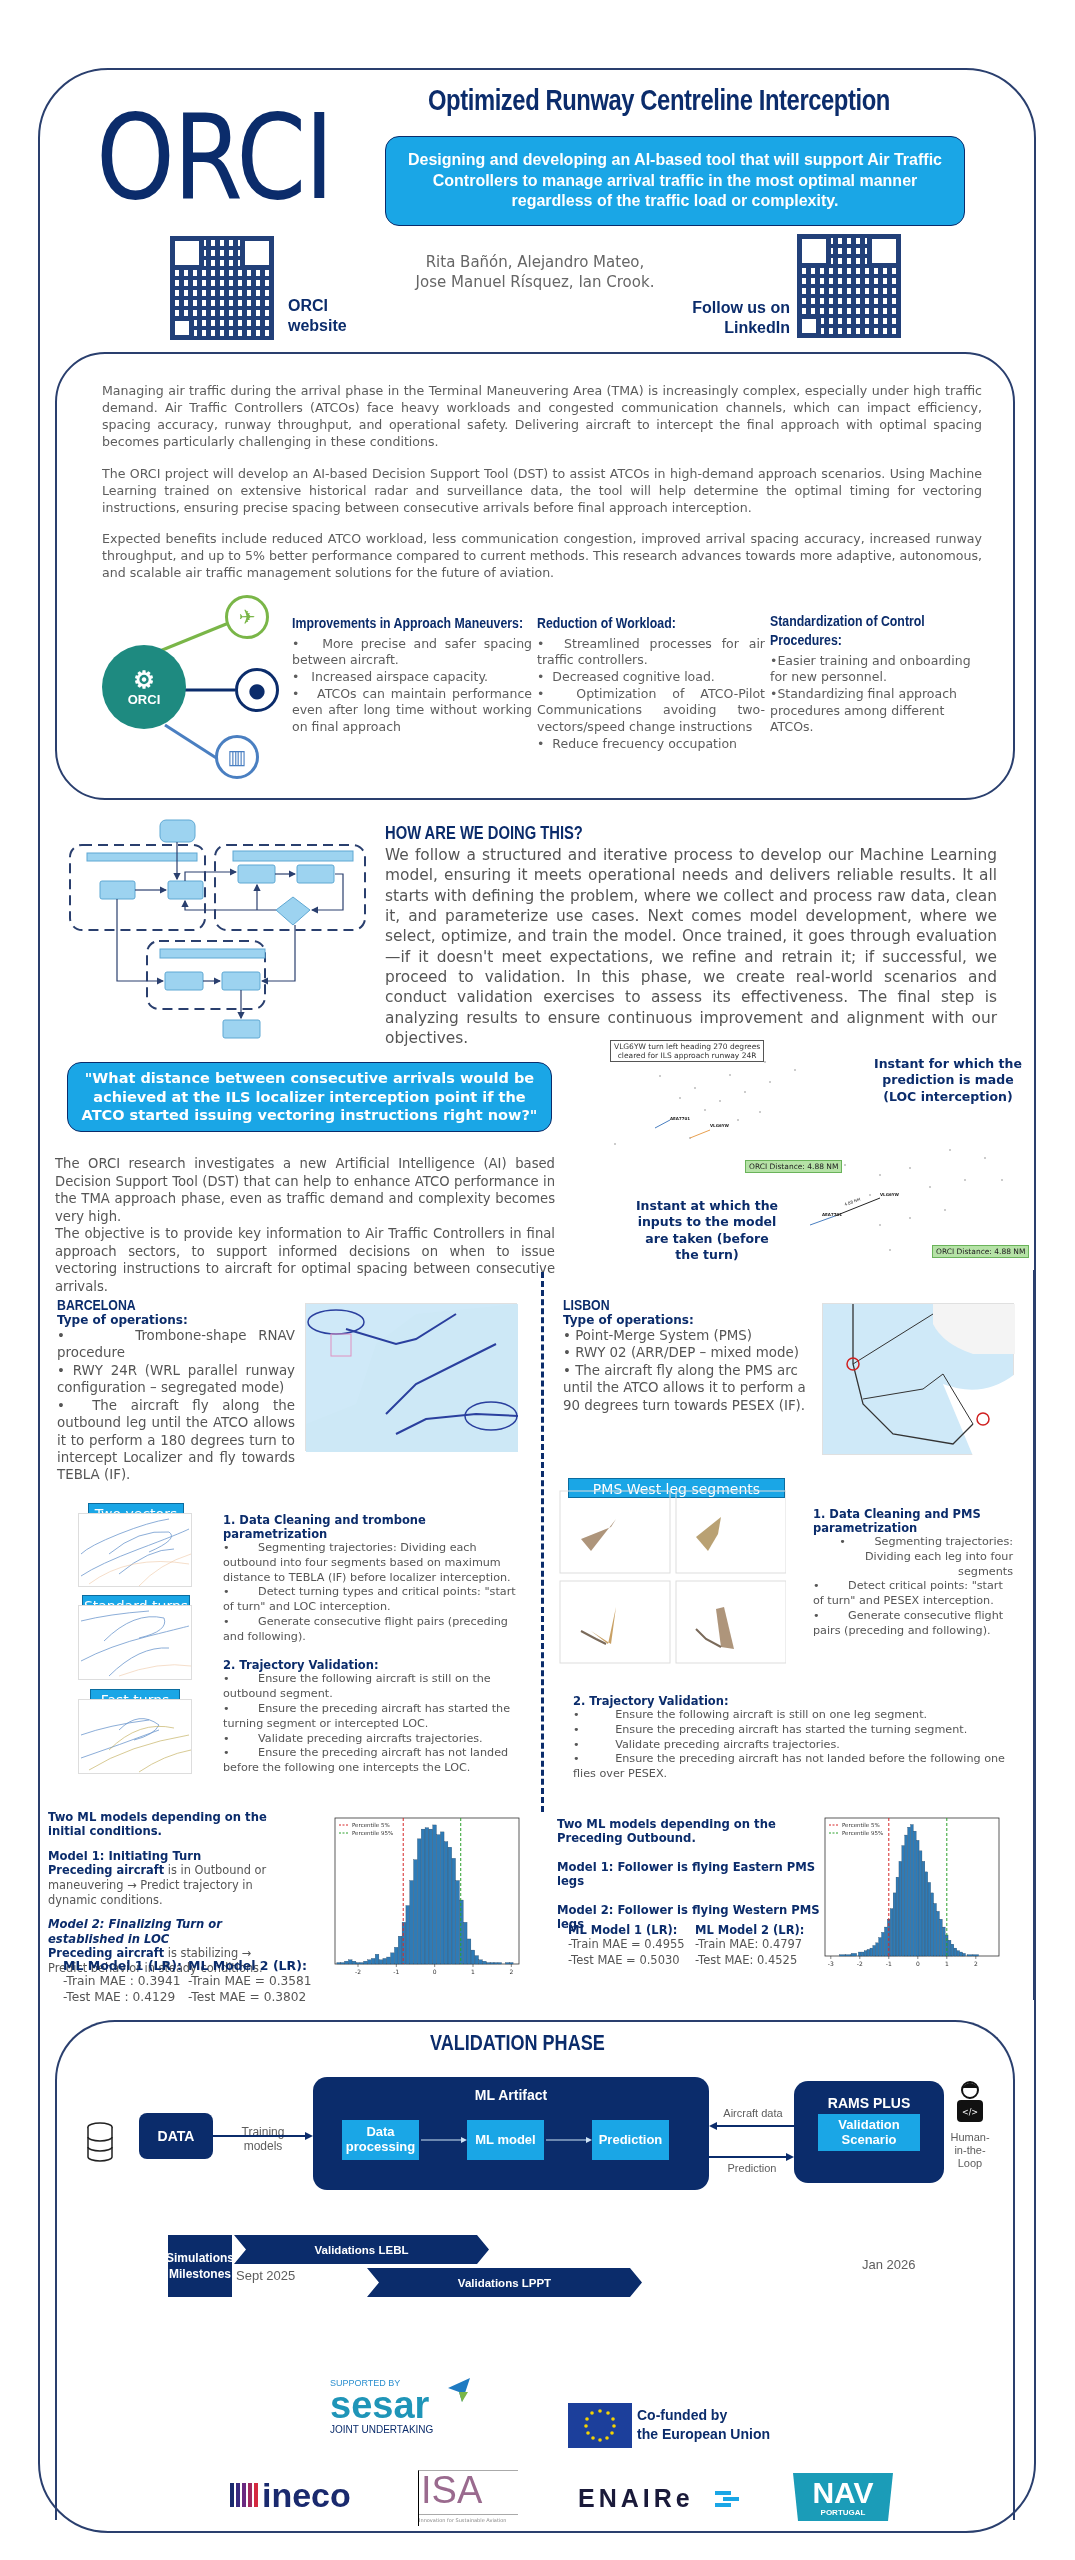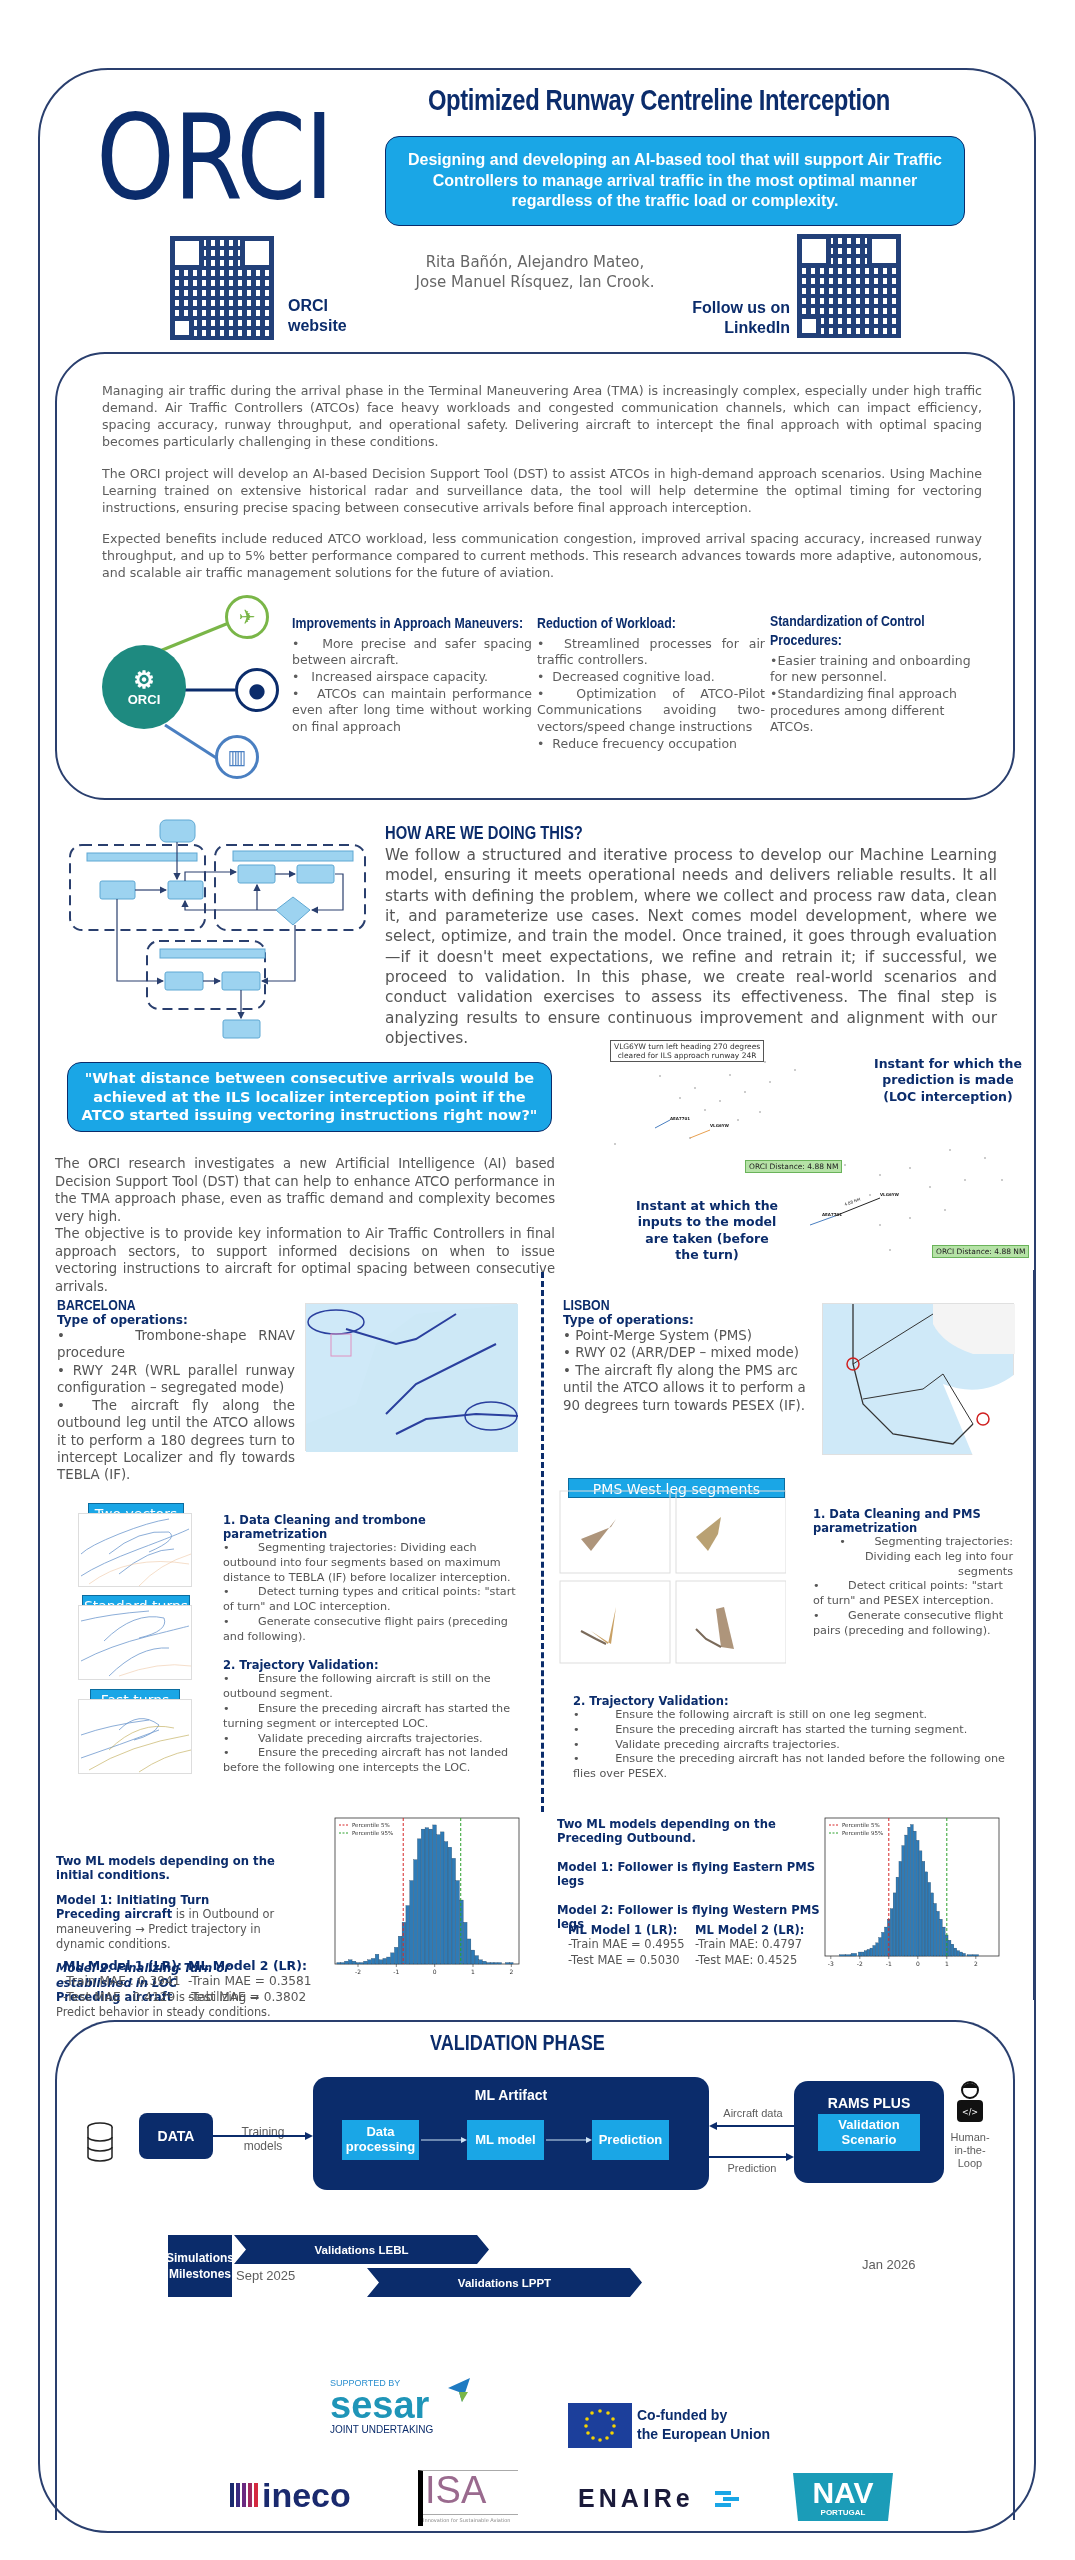--- a/index.html
+++ b/index.html
@@ -312,21 +312,21 @@
   </div>
   <div class="step-h" style="margin-top:14px;"><span>2. Trajectory Validation</span>:</div>
   <div class="step-body">
     <span class="bul" style="text-align:left;">•&nbsp;&nbsp;&nbsp;&nbsp;&nbsp;&nbsp;&nbsp;&nbsp;<span>Ensure the following aircraft is still on the outbound segment.</span></span>
     <span class="bul" style="text-align:left;">•&nbsp;&nbsp;&nbsp;&nbsp;&nbsp;&nbsp;&nbsp;&nbsp;<span>Ensure the preceding aircraft has started the turning segment or intercepted LOC.</span></span>
     <span class="bul" style="text-align:left;">•&nbsp;&nbsp;&nbsp;&nbsp;&nbsp;&nbsp;&nbsp;&nbsp;<span>Validate preceding aircrafts trajectories.</span></span>
     <span class="bul" style="text-align:left;">•&nbsp;&nbsp;&nbsp;&nbsp;&nbsp;&nbsp;&nbsp;&nbsp;<span>Ensure the preceding aircraft has not landed before the following one intercepts the LOC.</span></span>
   </div>
 </div>
 
-<div class="abs" style="left:56px; top:1810px; width:228px;margin-top:44px;">
+<div class="abs" style="left:48px; top:1810px; width:228px;">
   <div class="ml-h">Two ML models depending on the initial conditions.</div>
   <div class="ml-h" style="margin-top:10px;">Model 1: Initiating Turn</div>
   <div class="ml-body"><b class="navy">Preceding aircraft</b><span> is in Outbound or maneuvering → Predict trajectory in dynamic conditions.</span></div>
   <div class="ml-h" style="margin-top:10px;font-style:italic;">Model 2: Finalizing Turn or established in LOC</div>
   <div class="ml-body"><b class="navy">Preceding aircraft</b><span> is stabilizing → Predict behavior in steady conditions.</span></div>
 </div>
 <div class="abs" style="left:63px; top:1958px;">
   <div class="mae-h">ML Model 1 (LR):</div>
   <div class="mae-v">-Train MAE : 0.3941</div>
   <div class="mae-v">-Test MAE : 0.4129</div>
@@ -659,21 +659,21 @@
       <g>
         <rect x="0" y="2" width="4" height="24" fill="#1a2a6e"></rect>
         <rect x="6" y="2" width="4" height="24" fill="#3a2a80"></rect>
         <rect x="12" y="2" width="4" height="24" fill="#6a2a80"></rect>
         <rect x="18" y="2" width="4" height="24" fill="#a02a60"></rect>
         <rect x="24" y="2" width="4" height="24" fill="#d42a40"></rect>
       </g>
     </svg>
   <span class="logos-lab" style="font-size:34px; color:#1a2a6e; margin-left:2px; line-height:1;">ineco</span>
 </div>
-<div class="abs" style="left:418px; top:2470px; width:100px; height:56px; border-left:5px solid #000000; border-top:1px solid #aaa;">
+<div class="abs" style="left:418px; top:2470px; width:100px; height:56px; border-left:1px solid #000000; border-top:1px solid #aaa;">
   <div style="font-size:38px; color:#9a6a8e; font-family:'Liberation Sans',sans-serif; line-height:1; padding-left:2px;">ISA</div>
   <div style="font-size:5px; color:#888; margin-top:5px; border-top:1px solid #aaa; padding-top:2px;">Innovation for Sustainable Aviation</div>
 </div>
 <div class="abs" style="left:578px; top:2484px; display:flex; align-items:center;gap:13px;">
   <span style="font-size:25px; color:#1a1a3a; font-family:'Liberation Sans',sans-serif; letter-spacing:4px; font-weight:bold;">ENAIRe</span>
   <svg width="28" height="20" style="margin-left:6px;">
       <rect x="2" y="2" width="16" height="4" fill="#1aa6e6"></rect>
       <rect x="10" y="8" width="16" height="4" fill="#1aa6e6"></rect>
       <rect x="2" y="14" width="16" height="4" fill="#1aa6e6"></rect>
     </svg>

